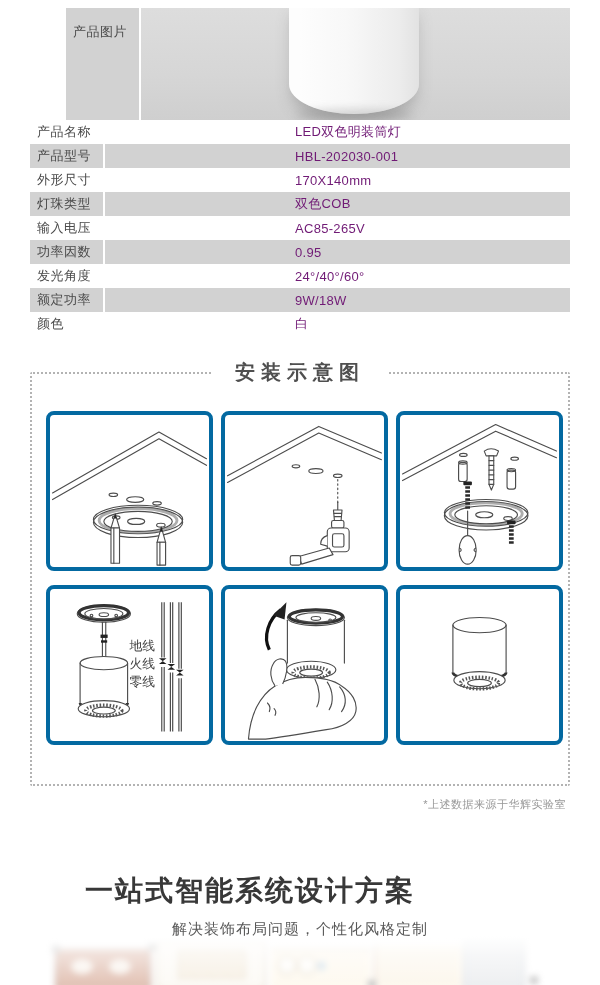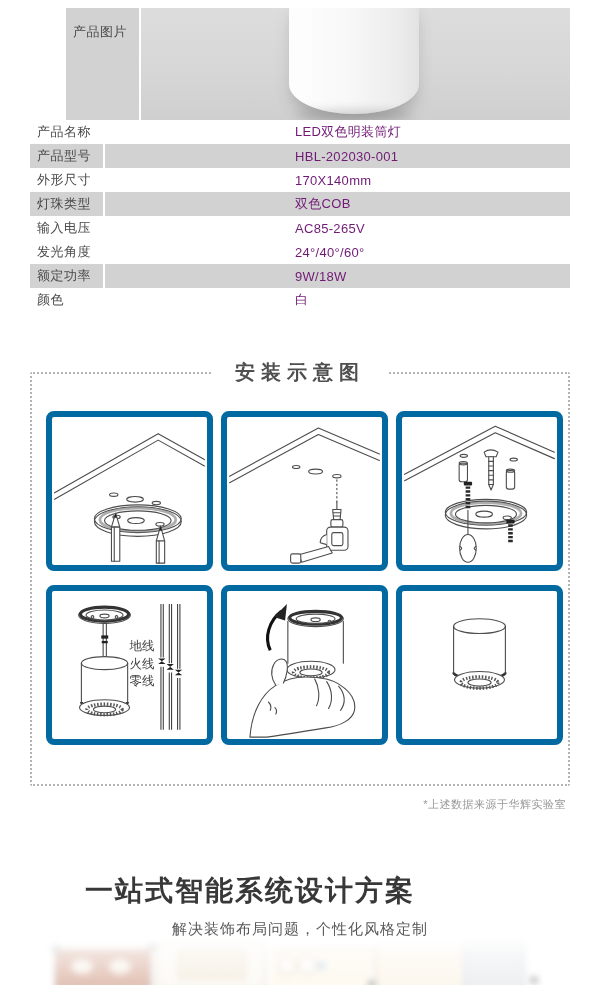--- a/index.html
+++ b/index.html
@@ -30,21 +30,21 @@
   .lamp-photo::after { content:""; position:absolute; left:6px; right:6px; bottom:-7px;
                 height:12px; border-radius:50%; background:rgba(120,120,120,0.28);
                 filter:blur(4px); }
 
   
   .install-box { position:absolute; left:30px; top:372px; width:540px; height:414px;
                  border:2px dotted #b3b3b3; border-radius:2px; background:#fff; }
   .install-title { position:absolute; top:-15px; left:50%; transform:translateX(-50%);
                  background:#fff; padding:0 22px; font-size:20px; font-weight:700;
                  letter-spacing:6px; color:#4f4f4f; white-space:nowrap; }
-  .panel { position:absolute; width:167px; height:160px; border:6px solid #0369a1;
+  .panel { position:absolute; width:167px; height:160px; border:4px solid #0369a1;
            border-radius:8px; background:#fff; overflow:hidden; }
   .p1 { left:14px;  top:37px; }
   .p2 { left:189px; top:37px; }
   .p3 { left:364px; top:37px; }
   .p4 { left:14px;  top:211px; }
   .p5 { left:189px; top:211px; }
   .p6 { left:364px; top:211px; }
   .panel svg { display:block; width:100%; height:100%; }
 
   .footnote { position:absolute; right:34px; top:797px; font-size:11px; color:#979797;
@@ -115,20 +115,25 @@
     </div>
     <div class="trow shaded">
       <div class="tlabel">灯珠类型</div>
       <div class="tgap"></div>
       <div class="tvalue">双色COB</div>
     </div>
     <div class="trow">
       <div class="tlabel">输入电压</div>
       <div class="tgap"></div>
       <div class="tvalue">AC85-265V</div>
+    </div>
+    <div class="trow shaded">
+      <div class="tlabel">功率因数</div>
+      <div class="tgap"></div>
+      <div class="tvalue">0.95</div>
     </div>
     <div class="trow">
       <div class="tlabel">发光角度</div>
       <div class="tgap"></div>
       <div class="tvalue">24°/40°/60°</div>
     </div>
     <div class="trow shaded">
       <div class="tlabel">额定功率</div>
       <div class="tgap"></div>
       <div class="tvalue">9W/18W</div>

